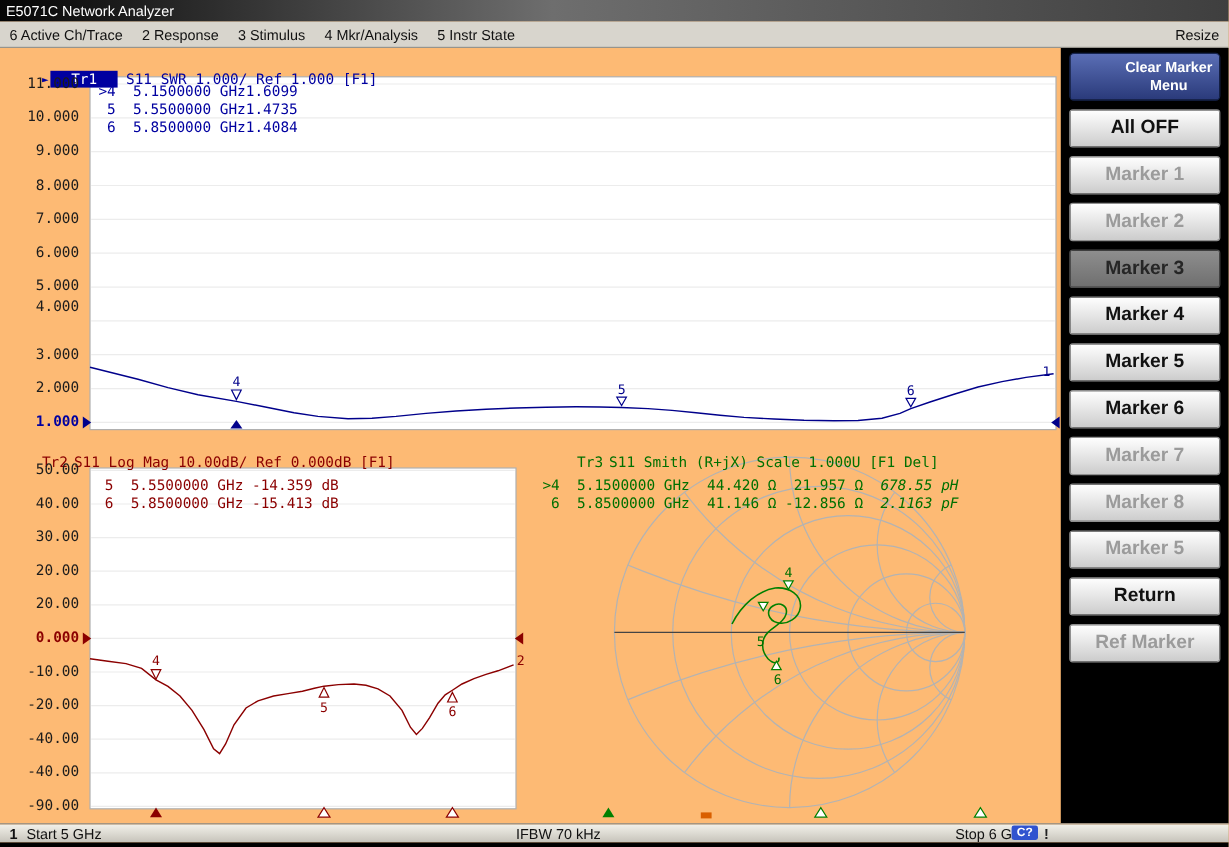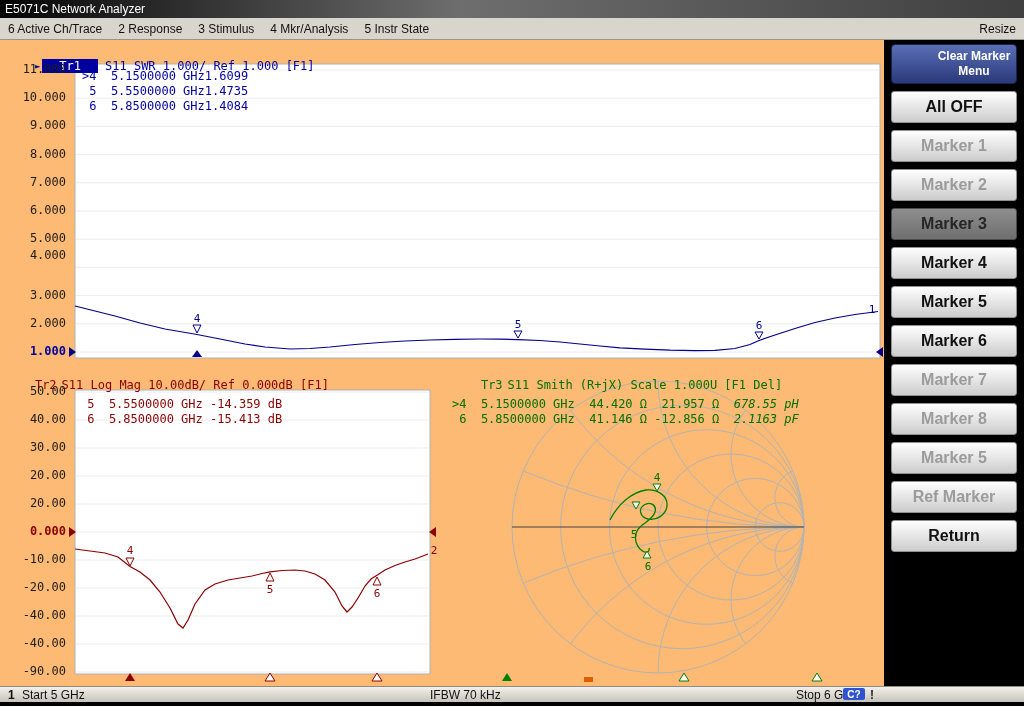--- a/index.html
+++ b/index.html
@@ -251,22 +251,22 @@
     <div class="skbtn">All OFF</div>
     <div class="skbtn disabled">Marker 1</div>
     <div class="skbtn disabled">Marker 2</div>
     <div class="skbtn selected">Marker 3</div>
     <div class="skbtn">Marker 4</div>
     <div class="skbtn">Marker 5</div>
     <div class="skbtn">Marker 6</div>
     <div class="skbtn disabled">Marker 7</div>
     <div class="skbtn disabled">Marker 8</div>
     <div class="skbtn disabled">Marker 5</div>
+    <div class="skbtn">Return</div>
     <div class="skbtn disabled">Ref Marker</div>
-    <div class="skbtn">Return</div>
   </div>
 
   <div class="statusbar">
     <span class="sb-ch">1</span>
     <span class="sb-start">Start 5 GHz</span>
     <span class="sb-ifbw">IFBW 70 kHz</span>
     <span class="sb-stop">Stop 6 GHz</span>
     <span class="sb-badge">C?</span>
     <span class="sb-alert">!</span>
   </div>

